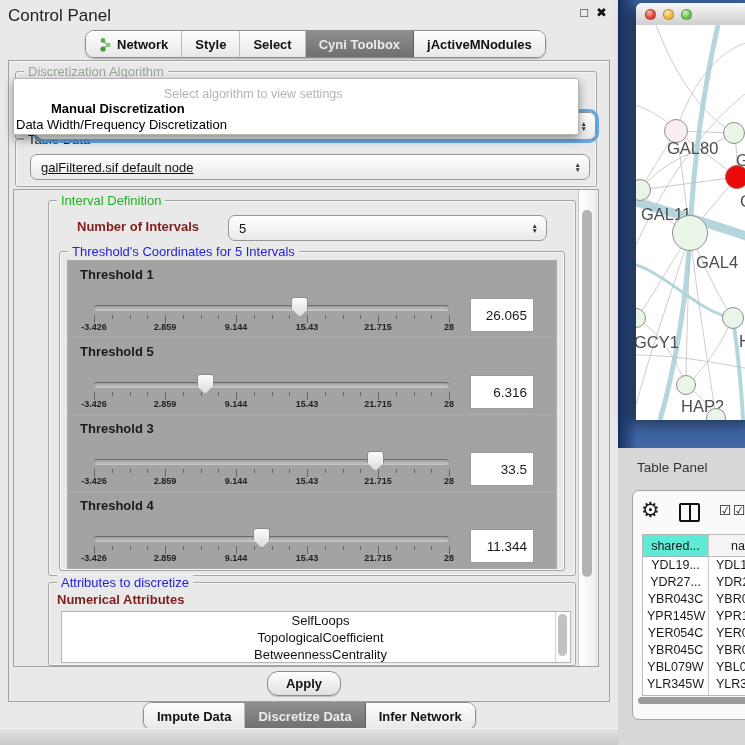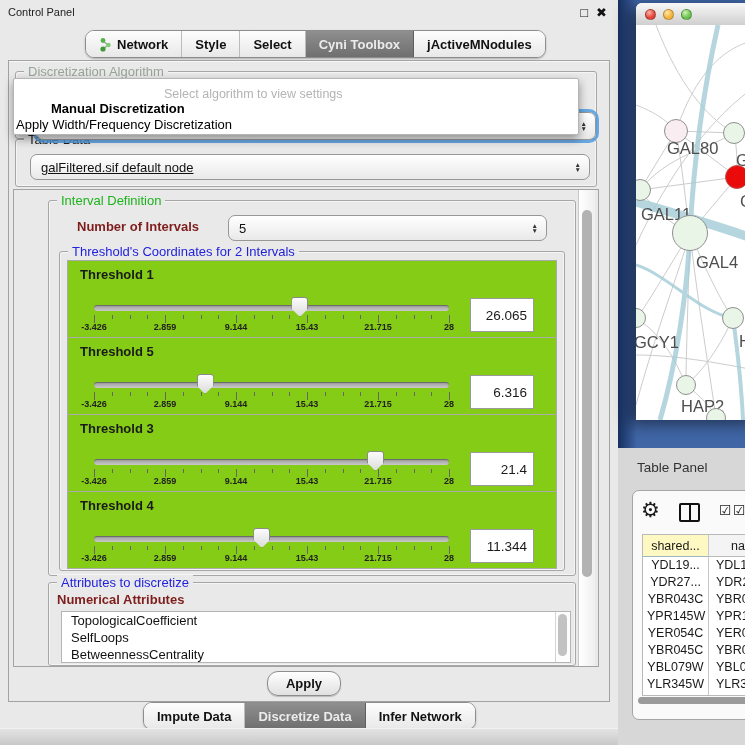--- a/index.html
+++ b/index.html
@@ -4,21 +4,21 @@
 <style>
   html,body{margin:0;padding:0;}
   body{width:745px;height:745px;position:relative;overflow:hidden;
        font-family:"Liberation Sans","DejaVu Sans",sans-serif;font-size:13px;color:#1a1a1a;
        background:#e9e9e9;}
   .abs{position:absolute;}
 
   
   #control-panel{left:0;top:0;width:618px;height:745px;background:#e9e9e9;}
   #titlebar{left:0;top:0;width:618px;height:28px;}
-  #titlebar .t{position:absolute;left:8px;top:6px;font-size:11px;color:#222;}
+  #titlebar .t{position:absolute;left:8px;top:6px;font-size:17px;color:#222;}
   .winbtn{position:absolute;top:5px;font-weight:bold;color:#111;cursor:default;}
   #float-btn{right:30px;font-size:13px;}
   #close-btn{right:11px;font-size:13px;}
 
   .tabstrip{display:flex;align-items:stretch;height:26px;border:1px solid #8d8d8d;border-radius:9px;
             overflow:hidden;background:linear-gradient(#ffffff,#e3e3e3);box-shadow:0 1px 2px rgba(0,0,0,.25);}
   .tab{display:flex;align-items:center;gap:5px;padding:0 13px;font-weight:bold;font-size:13px;color:#111;
        border-right:1px solid #bcbcbc;background:linear-gradient(#fdfdfd,#e8e8e8);white-space:nowrap;}
   .tab:last-child{border-right:none;}
   .tab.sel{background:linear-gradient(#8f8f8f,#6f6f6f);color:#ececec;border-right-color:#5f5f5f;}
@@ -51,21 +51,21 @@
 
   
   #scrollpane{left:4px;top:128px;width:584px;height:476px;border:1px solid #a2a2a2;background:#e9e9e9;}
   #vscroll{position:absolute;right:3px;top:0;bottom:0;width:16px;
            background:linear-gradient(to right,#ffffff,#efefef);border-left:1px solid #c8c8c8;}
   #vscroll .thumb{position:absolute;left:3px;top:20px;width:10px;height:367px;background:#b2b2b2;border-radius:6px;}
 
   .boldlbl{font-weight:bold;color:#7f1d1d;}
 
   
-  .throw{position:relative;width:488px;height:76px;border:1px solid #ababab;margin-top:-1px;background:#84cc16;}
+  .throw{position:relative;width:488px;height:76px;border:1px solid #ababab;margin-top:-1px;background:#a3a3a3;}
   .throw .tlabel{position:absolute;left:12px;top:6px;font-weight:bold;}
   .track{position:absolute;left:26px;top:44px;width:355px;height:6px;border-radius:3px;
          background:linear-gradient(#9a9a9a,#c9c9c9);box-shadow:inset 0 1px 1px rgba(0,0,0,.35);}
   .thumbp{position:absolute;top:36px;width:15px;height:18px;background:linear-gradient(#fcfcfc,#dcdcdc);
           border:1px solid #8a8a8a;border-radius:3px 3px 2px 2px;
           clip-path:polygon(0 0,100% 0,100% 58%,50% 100%,0 58%);z-index:2;}
   .tick{position:absolute;width:1px;background:#666;}
   .ticklab{position:absolute;width:52px;margin-left:-26px;top:61px;text-align:center;
            font-size:9px;font-weight:bold;color:#222;}
   .valbox{position:absolute;left:402px;top:37px;width:56px;height:32px;background:#fff;border:1px solid #9a9a9a;
@@ -110,21 +110,21 @@
   #split-icon::after{content:"";position:absolute;left:50%;top:0;bottom:0;width:2px;margin-left:-1px;background:#111;}
   .cbx{position:absolute;top:11px;font-size:14px;color:#222;}
   #grid{position:absolute;left:9px;top:43px;width:122px;height:160px;border:1px solid #b9b9b9;background:#fff;
         overflow:hidden;font-size:12.5px;}
   .grow{display:flex;height:17px;line-height:17px;}
   .grow.head{height:22px;line-height:22px;font-size:12.5px;}
   .gcell{box-sizing:border-box;border-right:1px solid #c9c9c9;padding:0 4px;white-space:nowrap;overflow:hidden;}
   .gcell.c1{width:66px;text-align:center;flex:none;}
   .gcell.c2{flex:1;text-align:left;padding-left:7px;}
   .head .gcell{border-bottom:1px solid #9fb6c2;text-align:center;}
-  .head .c1{background:#fef9c3;}
+  .head .c1{background:#5eead4;}
   .head .c2{background:#f4f4f4;border-bottom-color:#bcbcbc;}
   #hscroll{position:absolute;left:5px;top:206px;width:122px;height:7px;background:#9b9b9b;border-radius:4px;}
 
   svg{display:block;}
 </style>
 </head>
 <body>
 
 <div id="control-panel" class="abs">
 
@@ -195,21 +195,21 @@
         <span class="boldlbl" style="position:absolute;left:28px;top:18px;">Number of Intervals</span>
         <div class="combo" style="left:179px;top:14px;width:285px;height:24px;">
           <span>5</span>
           <span class="arrows">
               <span>▲</span>
               <span>▼</span>
             </span>
         </div>
 
         <div class="group" style="left:10px;top:50px;width:504px;height:318px;">
-          <span class="gtitle" id="thresholds-title" style="color: rgb(34, 34, 221);">Threshold's Coordinates for 2 Intervals</span>
+          <span class="gtitle" id="thresholds-title" style="color: rgb(34, 34, 221);">Threshold's Coordinates for 5 Intervals</span>
           <div id="threshold-rows" style="position:absolute;left:7px;top:9px;">
               <div class="throw">
                 <div class="tlabel">Threshold 1</div>
                 <div class="track"></div>
                 <div class="tick" style="left: 26px; top: 54px; height: 8px;"></div>
                 <div class="tick" style="left: 43.75px; top: 54px; height: 4px;"></div>
                 <div class="tick" style="left: 61.5px; top: 54px; height: 4px;"></div>
                 <div class="tick" style="left: 79.25px; top: 54px; height: 4px;"></div>
                 <div class="tick" style="left: 97px; top: 54px; height: 8px;"></div>
                 <div class="tick" style="left: 114.75px; top: 54px; height: 4px;"></div>
@@ -294,21 +294,21 @@
                 <div class="tick" style="left: 345.5px; top: 54px; height: 4px;"></div>
                 <div class="tick" style="left: 363.25px; top: 54px; height: 4px;"></div>
                 <div class="tick" style="left: 381px; top: 54px; height: 8px;"></div>
                 <div class="ticklab" style="left: 26px;">-3.426</div>
                 <div class="ticklab" style="left: 97px;">2.859</div>
                 <div class="ticklab" style="left: 168px;">9.144</div>
                 <div class="ticklab" style="left: 239px;">15.43</div>
                 <div class="ticklab" style="left: 310px;">21.715</div>
                 <div class="ticklab" style="left: 381px;">28</div>
                 <div class="thumbp" style="left: 298.944px;"></div>
-                <div class="valbox">21.4</div>
+                <div class="valbox">33.5</div>
               </div>
               <div class="throw">
                 <div class="tlabel">Threshold 4</div>
                 <div class="track"></div>
                 <div class="tick" style="left: 26px; top: 54px; height: 8px;"></div>
                 <div class="tick" style="left: 43.75px; top: 54px; height: 4px;"></div>
                 <div class="tick" style="left: 61.5px; top: 54px; height: 4px;"></div>
                 <div class="tick" style="left: 79.25px; top: 54px; height: 4px;"></div>
                 <div class="tick" style="left: 97px; top: 54px; height: 8px;"></div>
                 <div class="tick" style="left: 114.75px; top: 54px; height: 4px;"></div>
@@ -333,45 +333,45 @@
                 <div class="ticklab" style="left: 239px;">15.43</div>
                 <div class="ticklab" style="left: 310px;">21.715</div>
                 <div class="ticklab" style="left: 381px;">28</div>
                 <div class="thumbp" style="left: 185.348px;"></div>
                 <div class="valbox">11.344</div>
               </div>
             </div>
         </div>
       </div>
 
-      <div class="group" style="left:34px;top:392px;width:526px;height:82px;">
+      <div class="group" style="left:34px;top:392px;width:526px;height:82px;text-align:center;">
         <span class="gtitle" id="attributes-title" style="color: rgb(34, 34, 221);">Attributes to discretize</span>
         <span class="boldlbl" style="position:absolute;left:8px;top:9px;">Numerical Attributes</span>
         <div id="attr-list">
           <div id="attr-items">
+              <div class="li">SelfLoops</div>
               <div class="li">TopologicalCoefficient</div>
-              <div class="li">SelfLoops</div>
               <div class="li">BetweennessCentrality</div>
             </div>
           <div id="attr-vscroll">
               <div class="thumb"></div>
             </div>
         </div>
       </div>
     </div>
 
     <div class="pushbtn" style="left:258px;top:610px;width:72px;height:23px;align-items:center;">
       <span>Apply</span>
     </div>
   </div>
 
   <div id="algo-popup" class="abs">
     <span class="hint">Select algorithm to view settings</span>
     <div class="item b" style="top:22px;margin-left:35px;">Manual Discretization</div>
-    <div class="item" style="top:38px;">Apply Width/Frequency Discretization</div>
+    <div class="item" style="top:38px;">Data Width/Frequency Discretization</div>
   </div>
 
   <div id="bottom-tabs" class="abs tabstrip">
     <div class="tab">
         <span>Impute Data</span>
       </div>
     <div class="tab sel">
         <span>Discretize Data</span>
       </div>
     <div class="tab">

